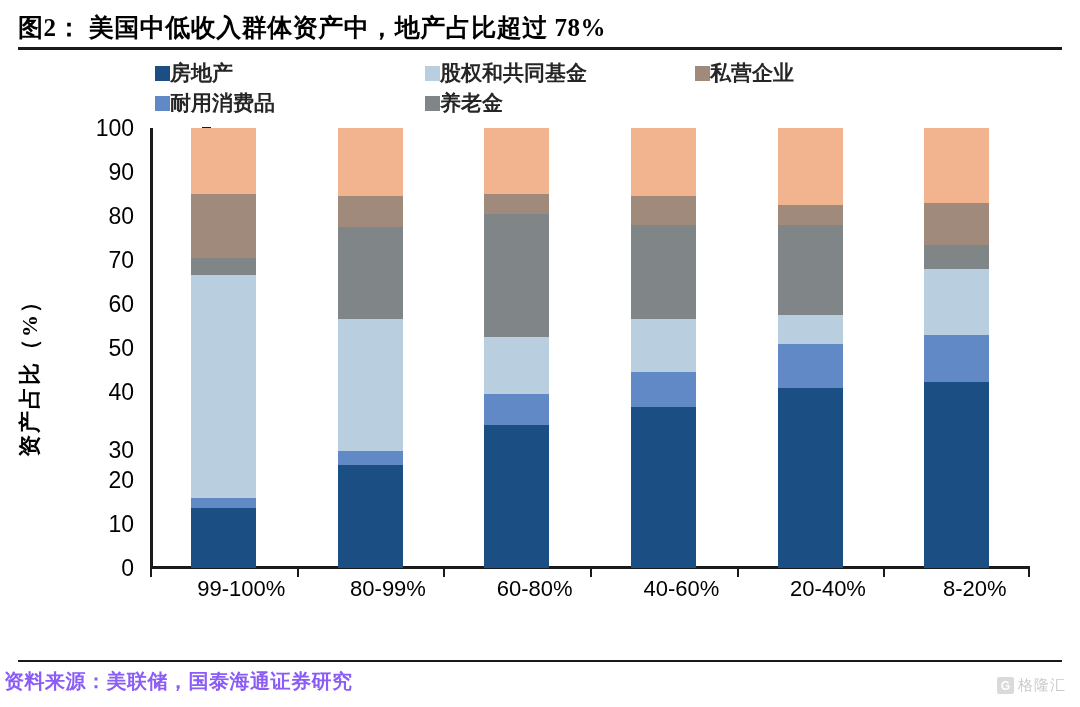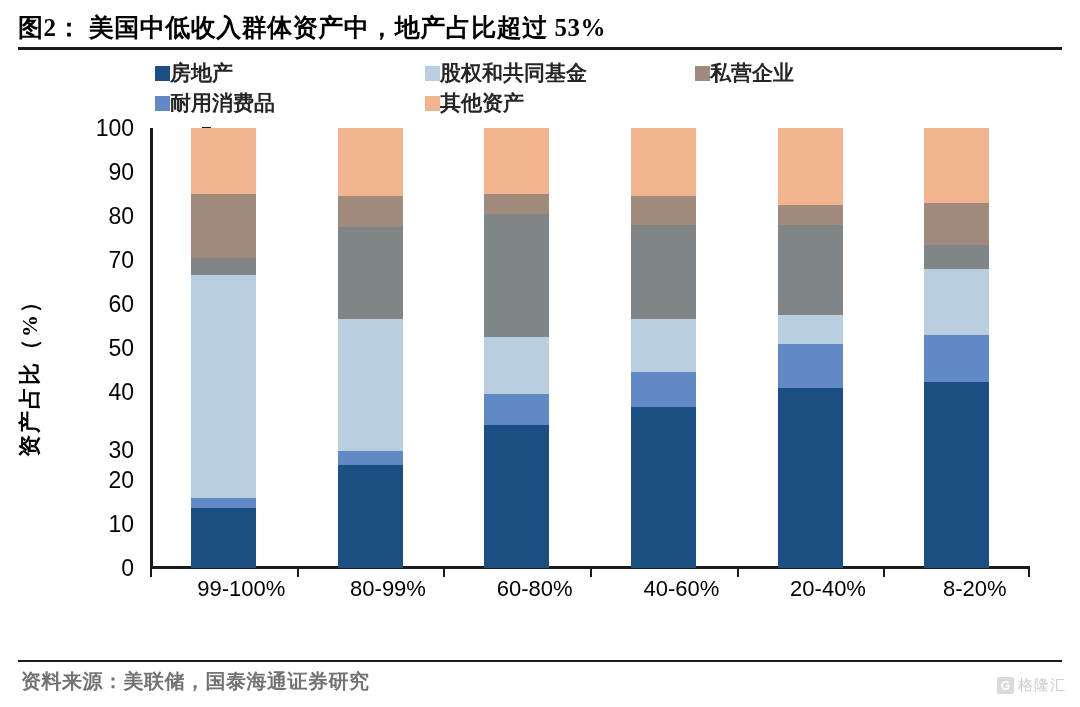--- a/index.html
+++ b/index.html
@@ -178,23 +178,23 @@
   }
 
   
   .footer-rule {
     position: absolute;
     left: 18px; right: 18px; top: 660px;
     height: 2px; background: #1a1a1a;
   }
   .footer-text {
     position: absolute;
-    left: 21px; top: 668px;
-    font-family: "Liberation Serif", "DejaVu Serif", serif;
-    font-size: 20px; font-weight: bold; color: #737373;
+    left: 4px; top: 668px;
+    font-family: "Liberation Serif", "DejaVu Serif", serif;
+    font-size: 20px; font-weight: bold; color: #8b5cf6;
     letter-spacing: 0.5px;
   }
   .watermark {
     position: absolute;
     right: 14px; top: 676px;
     display: flex; align-items: center; gap: 4px;
     opacity: 0.55;
   }
   .wm-box {
     width: 17px; height: 17px;
@@ -209,21 +209,21 @@
     font-family: Liberation Mono, monospace;
     font-size: 15px; color: #9aa0a6; letter-spacing: 1px;
   }
 </style>
 </head>
 <body>
 
 <div id="page">
 
   <div class="title-row">
-    <div class="title-text">图2： 美国中低收入群体资产中，地产占比超过 53%</div>
+    <div class="title-text">图2： 美国中低收入群体资产中，地产占比超过 78%</div>
   </div>
   <div class="title-rule"></div>
 
   <div class="legend" id="legend">
       <div class="legend-item">
         <span class="legend-swatch" style="background: rgb(27, 79, 132);"></span>
         <span class="legend-label">房地产</span>
       </div>
       <div class="legend-item">
         <span class="legend-swatch" style="background: rgb(185, 206, 222);"></span>
@@ -231,22 +231,22 @@
       </div>
       <div class="legend-item">
         <span class="legend-swatch" style="background: rgb(160, 138, 124);"></span>
         <span class="legend-label">私营企业</span>
       </div>
       <div class="legend-item">
         <span class="legend-swatch" style="background: rgb(96, 137, 198);"></span>
         <span class="legend-label">耐用消费品</span>
       </div>
       <div class="legend-item">
-        <span class="legend-swatch" style="background: rgb(242, 180, 142);"></span>
-        <span class="legend-label">其他资产</span>
+        <span class="legend-swatch" style="background: rgb(128, 133, 136);"></span>
+        <span class="legend-label">养老金</span>
       </div>
     </div>
 
   <div class="plot-wrap">
     <div class="y-axis-title">资产占比（%）</div>
     <div class="y-ticks" id="yticks">
         <div class="y-tick" style="top: 10px; width: 80px;">100</div>
         <div class="y-tick-mark" style="top: 10px;"></div>
         <div class="y-tick" style="top: 54px; width: 80px;">90</div>
         <div class="y-tick-mark" style="top: 54px;"></div>

